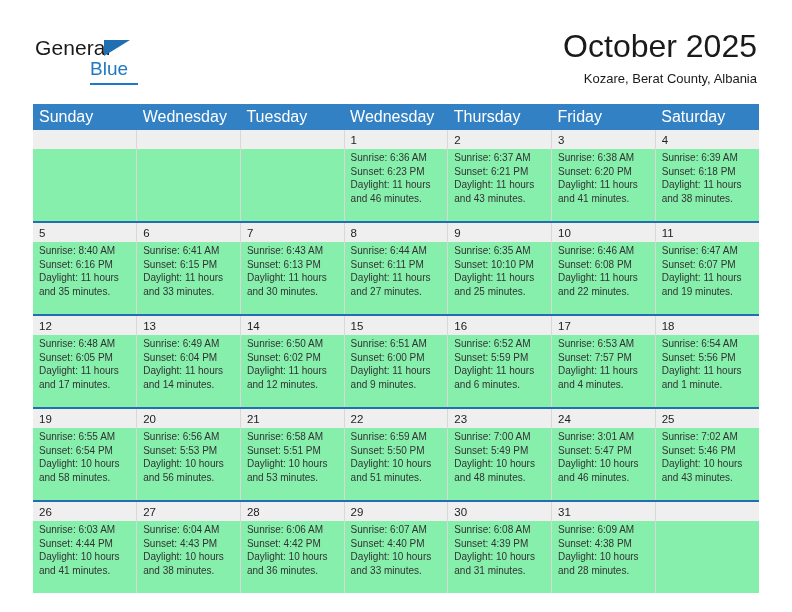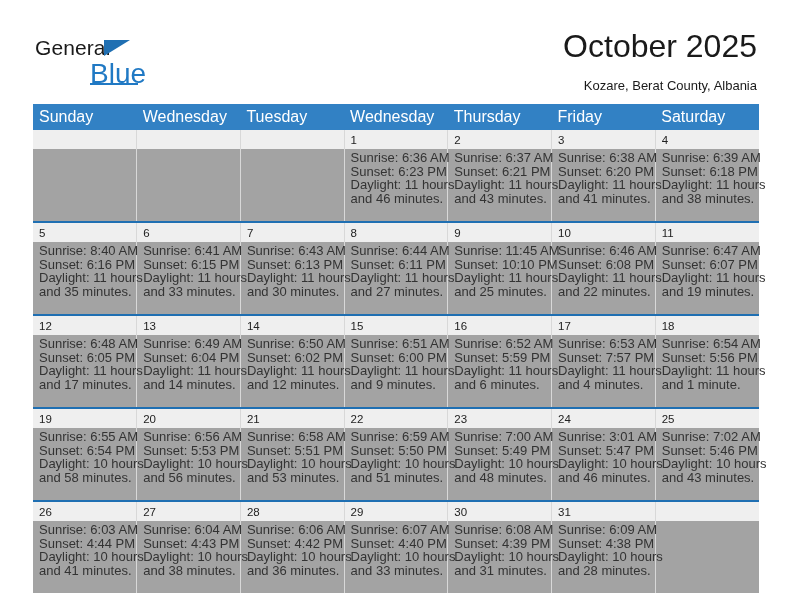--- a/index.html
+++ b/index.html
@@ -51,21 +51,21 @@
     top: 4px;
     width: 0;
     height: 0;
     border-left: 26px solid #1f6fb2;
     border-bottom: 16px solid transparent;
   }
   .logo-blue {
     position: absolute;
     left: 55px;
     top: 22px;
-    font-size: 28px;
+    font-size: 19px;
     color: #2079c4;
     font-family: "Liberation Sans", sans-serif;
     text-align: center;
   }
   .logo-underline {
     position: absolute;
     left: 55px;
     top: 47px;
     width: 48px;
     height: 2px;
@@ -78,21 +78,21 @@
     top: 30px;
     text-align: right;
   }
   .cal-title {
     font-size: 32px;
     color: #1a1a1a;
     line-height: 32px;
     white-space: nowrap;
   }
   .cal-subtitle {
-    margin-top: 16px;
+    margin-top: 9px;
     font-size: 13px;
     color: #1a1a1a;
     line-height: 16px;
     white-space: nowrap;
   }
 
   
   .calendar {
     position: absolute;
     left: 33px;
@@ -120,22 +120,22 @@
     border-top: 2px solid #1f6fb2;
     vertical-align: top;
   }
   .daynum-row.first td {
     border-top: none;
   }
   .daynum-row td:first-child {
     border-left: none;
   }
   .detail-row td {
-    background: #a3a3a3;
-    font-size: 13px;
+    background: #86efac;
+    font-size: 10px;
     color: #333333;
     line-height: 13.6px;
     padding: 2px 4px 10px 6px;
     border-left: 1px solid #d8d8d8;
     vertical-align: top;
     height: 60px;
   }
   .detail-row td:first-child {
     border-left: none;
   }
@@ -260,21 +260,21 @@
           <div>Daylight: 11 hours</div>
           <div>and 30 minutes.</div>
         </td>
         <td>
           <div>Sunrise: 6:44 AM</div>
           <div>Sunset: 6:11 PM</div>
           <div>Daylight: 11 hours</div>
           <div>and 27 minutes.</div>
         </td>
         <td>
-          <div>Sunrise: 11:45 AM</div>
+          <div>Sunrise: 6:35 AM</div>
           <div>Sunset: 10:10 PM</div>
           <div>Daylight: 11 hours</div>
           <div>and 25 minutes.</div>
         </td>
         <td>
           <div>Sunrise: 6:46 AM</div>
           <div>Sunset: 6:08 PM</div>
           <div>Daylight: 11 hours</div>
           <div>and 22 minutes.</div>
         </td>

